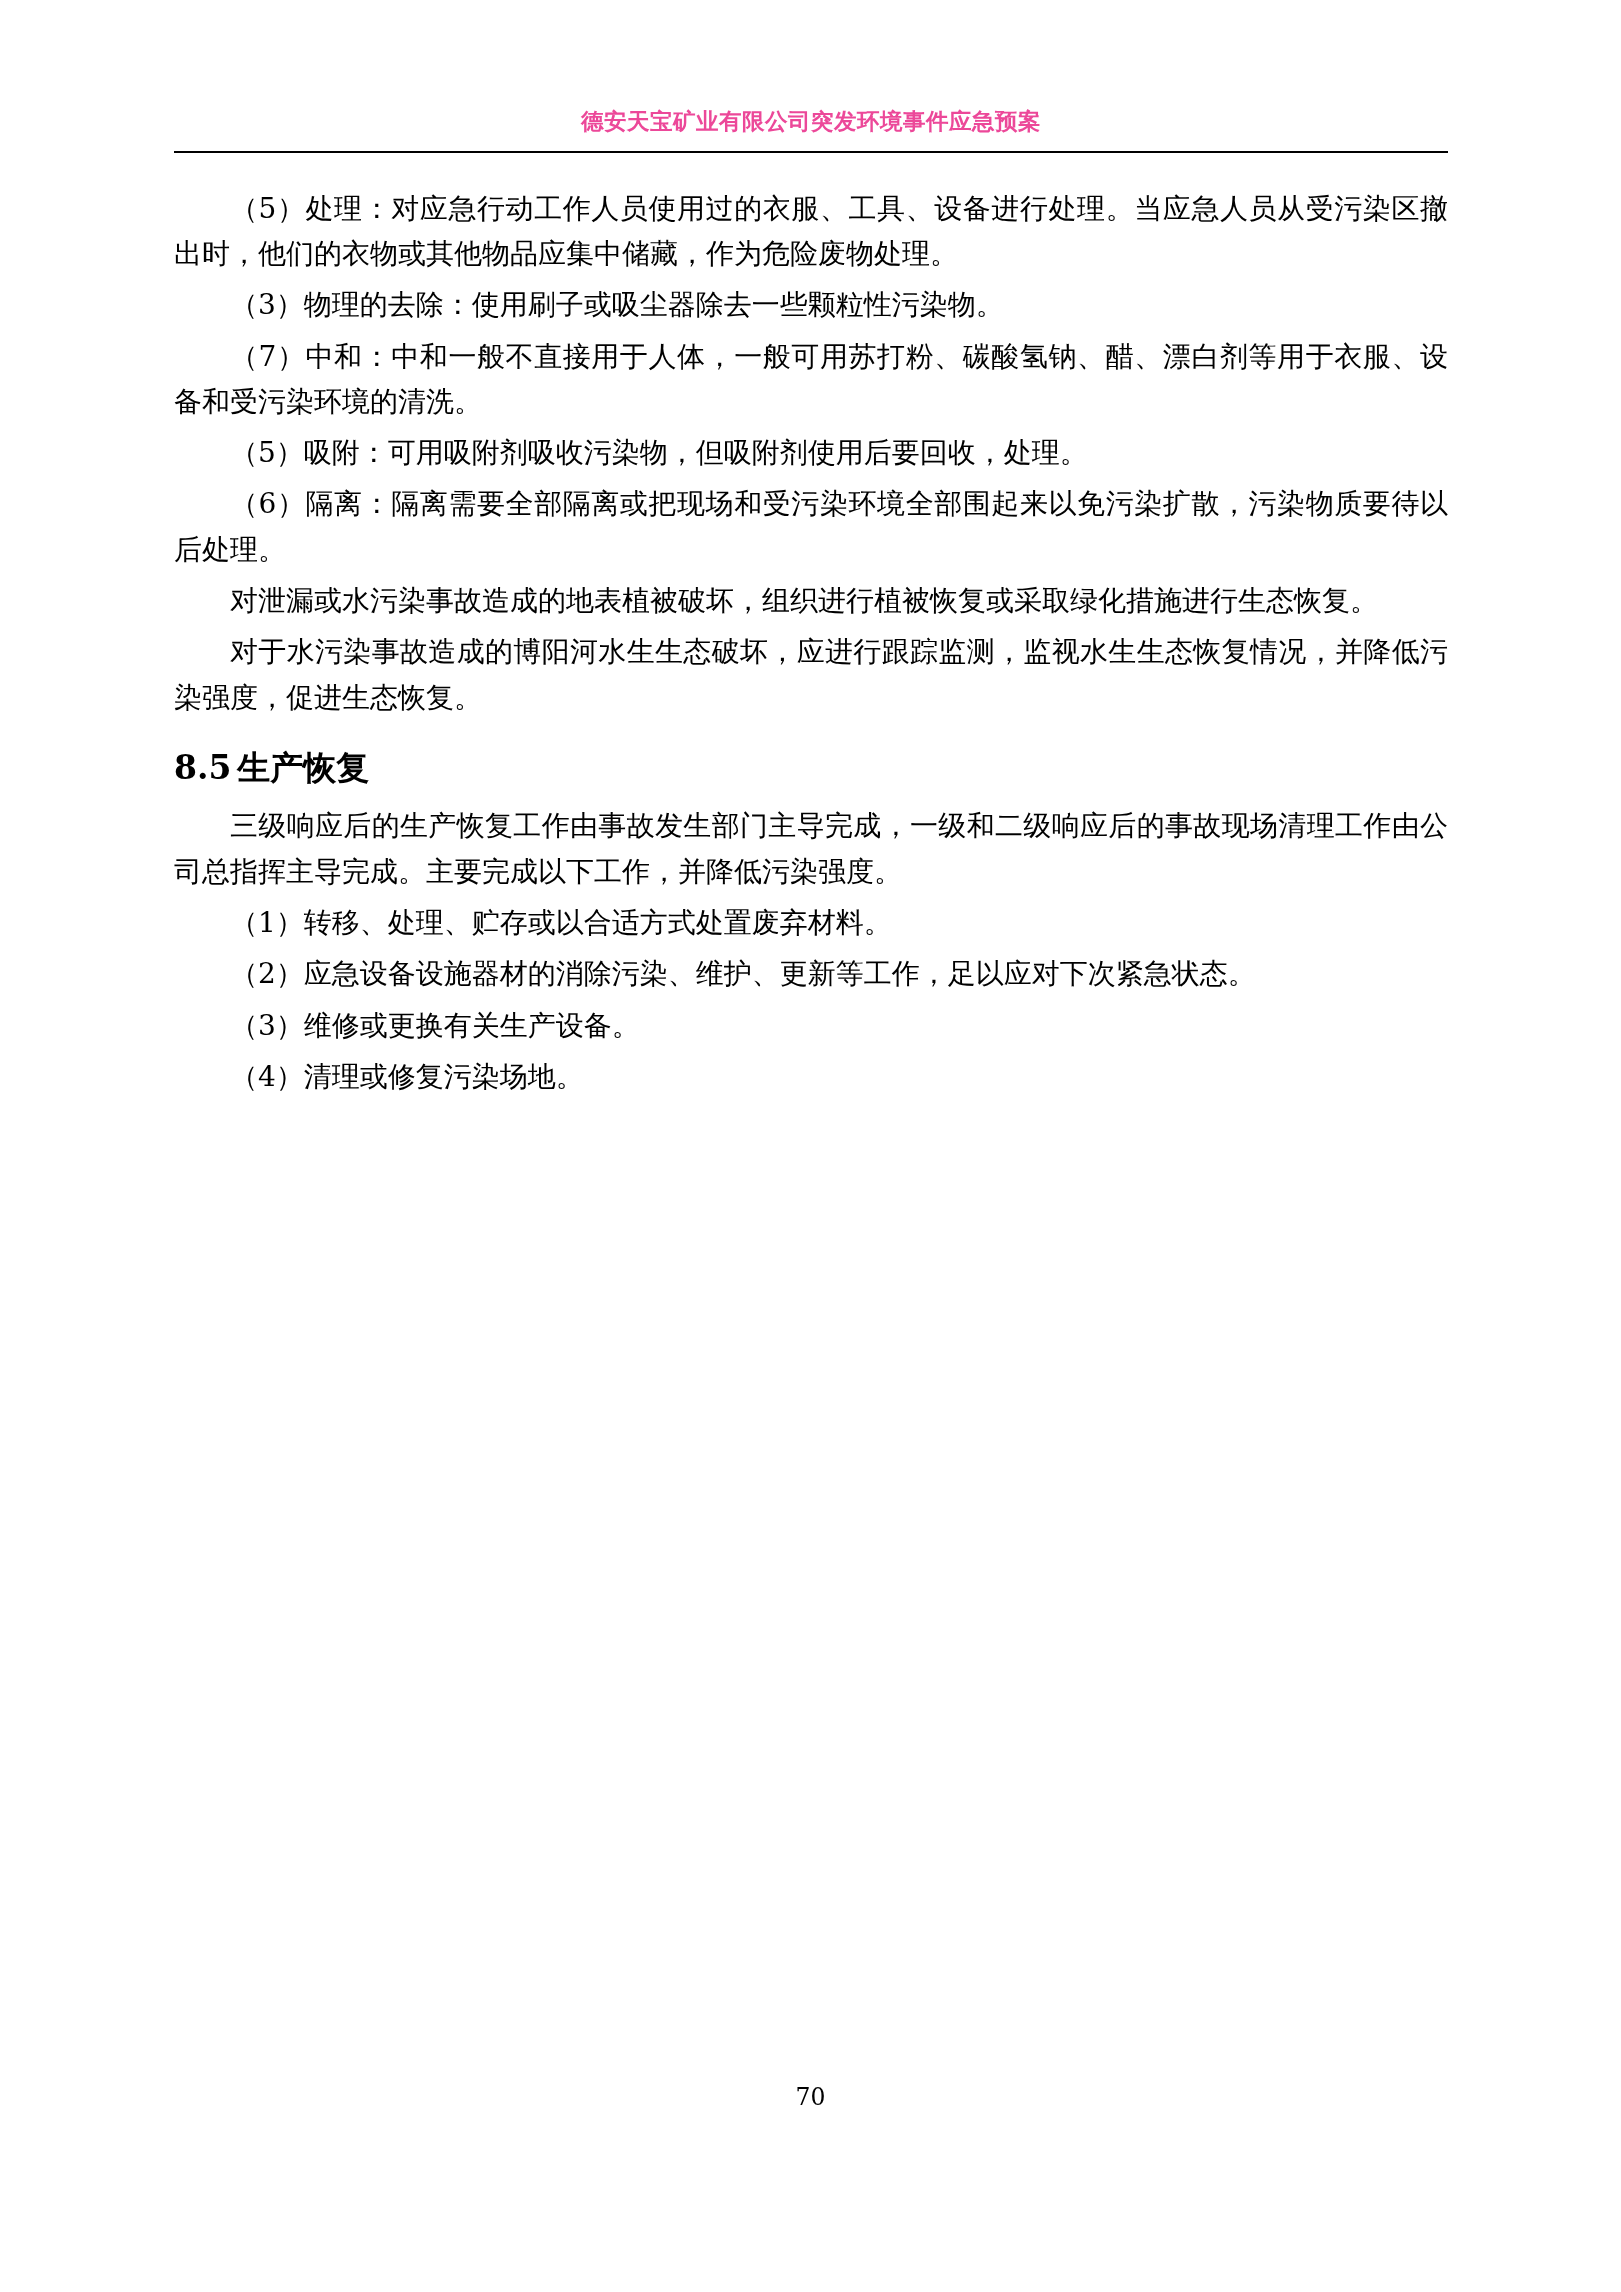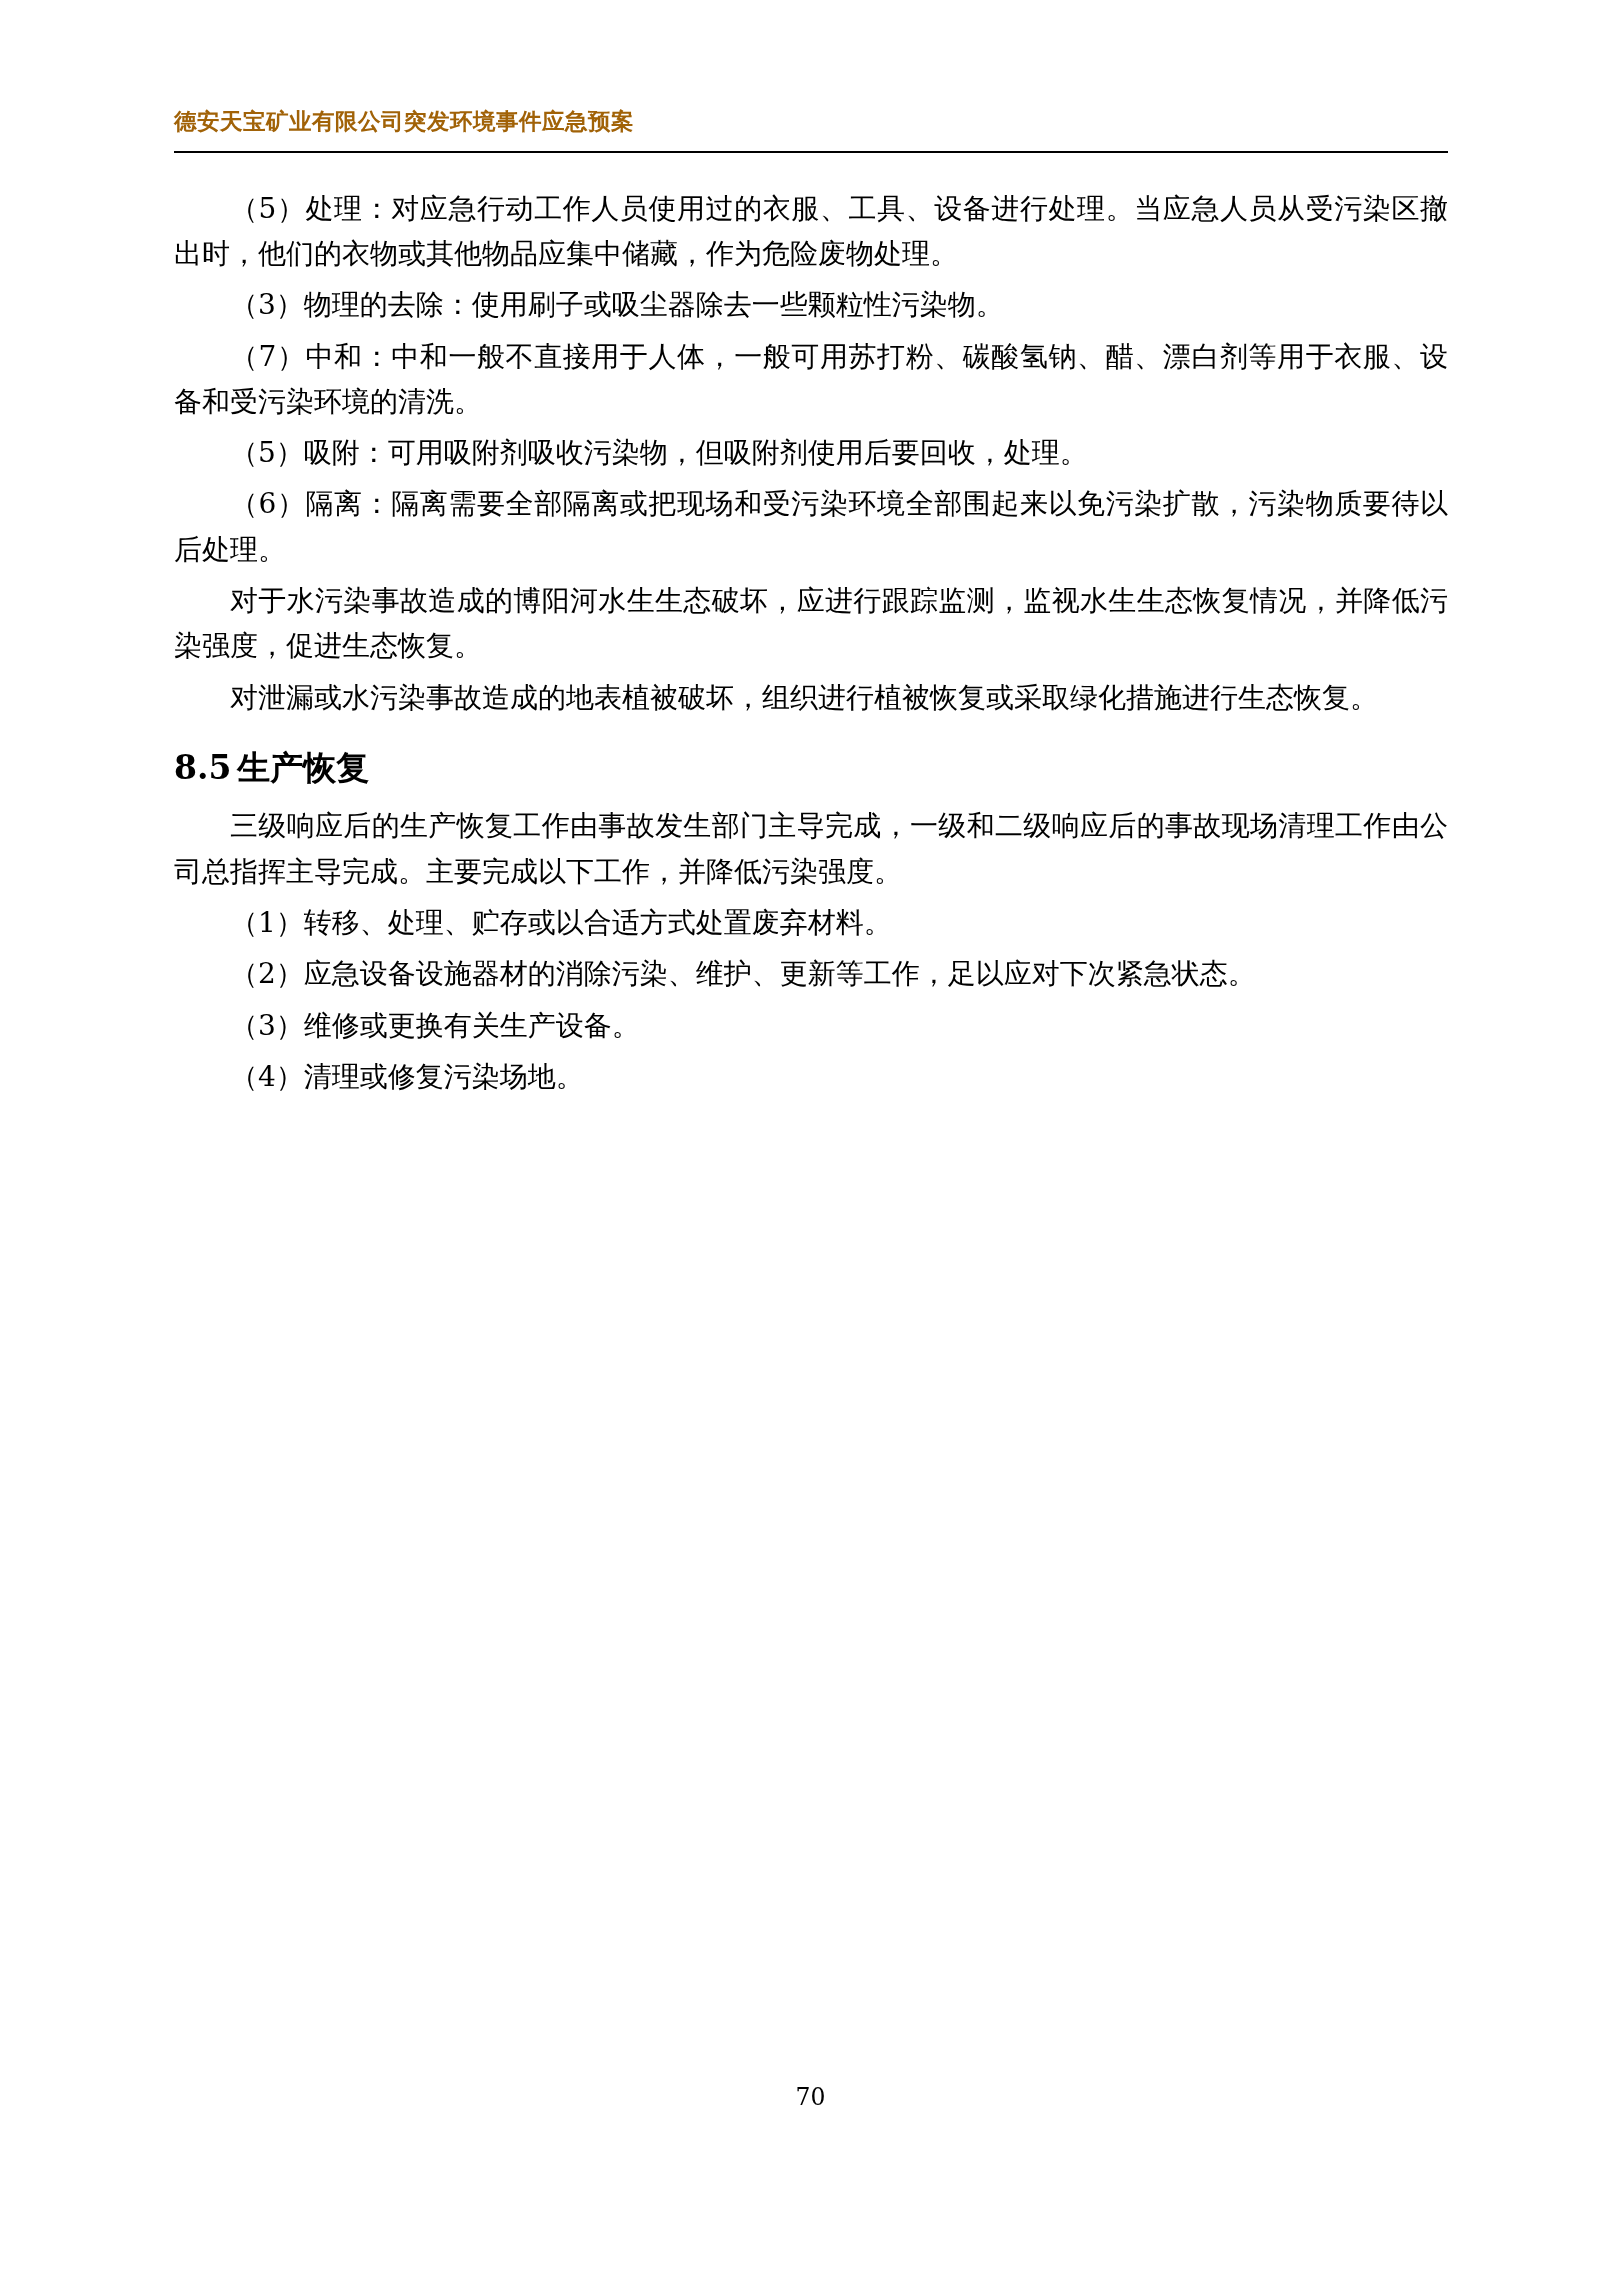--- a/index.html
+++ b/index.html
@@ -18,25 +18,26 @@
     overflow: hidden;
   }
   .content {
     position: absolute;
     left: 174px;
     top: 0;
     width: 1274px;
   }
   .header {
     margin-top: 106px;
+    text-align: center;
     font-size: 22.5px;
     font-family: "DejaVu Sans", "Liberation Sans", sans-serif;
     font-weight: bold;
     letter-spacing: 0.5px;
-    color: #a16207;
+    color: #ec4899;
   }
   .header-rule {
     margin-top: 13.7px;
     border-bottom: 2px solid #000;
     width: 100%;
   }
   .body-block {
     margin-top: 33px;
   }
   p.para {
@@ -83,22 +84,22 @@
 
     <div class="body-block">
 
       <p class="para">（5）处理：对应急行动工作人员使用过的衣服、工具、设备进行处理。当应急人员从受污染区撤出时，他们的衣物或其他物品应集中储藏，作为危险废物处理。</p>
       <p class="para">（3）物理的去除：使用刷子或吸尘器除去一些颗粒性污染物。</p>
       <p class="para">（7）中和：中和一般不直接用于人体，一般可用苏打粉、碳酸氢钠、醋、漂白剂等用于衣服、设备和受污染环境的清洗。</p>
       <p class="para">（5）吸附：可用吸附剂吸收污染物，但吸附剂使用后要回收，处理。</p>
       <p class="para">（6）隔离：隔离需要全部隔离或把现场和受污染环境全部围起来以免污染扩散，污染物质要待以后处理。</p>
 
 
+      <p class="para">对泄漏或水污染事故造成的地表植被破坏，组织进行植被恢复或采取绿化措施进行生态恢复。</p>
       <p class="para">对于水污染事故造成的博阳河水生生态破坏，应进行跟踪监测，监视水生生态恢复情况，并降低污染强度，促进生态恢复。</p>
-      <p class="para">对泄漏或水污染事故造成的地表植被破坏，组织进行植被恢复或采取绿化措施进行生态恢复。</p>
 
       <h2 class="section">
         <span class="num">8.5</span><span>生产恢复</span>
       </h2>
 
       <p class="para">三级响应后的生产恢复工作由事故发生部门主导完成，一级和二级响应后的事故现场清理工作由公司总指挥主导完成。主要完成以下工作，并降低污染强度。</p>
       <p class="para">（1）转移、处理、贮存或以合适方式处置废弃材料。</p>
       <p class="para">（2）应急设备设施器材的消除污染、维护、更新等工作，足以应对下次紧急状态。</p>
       <p class="para">（3）维修或更换有关生产设备。</p>
       <p class="para">（4）清理或修复污染场地。</p>

